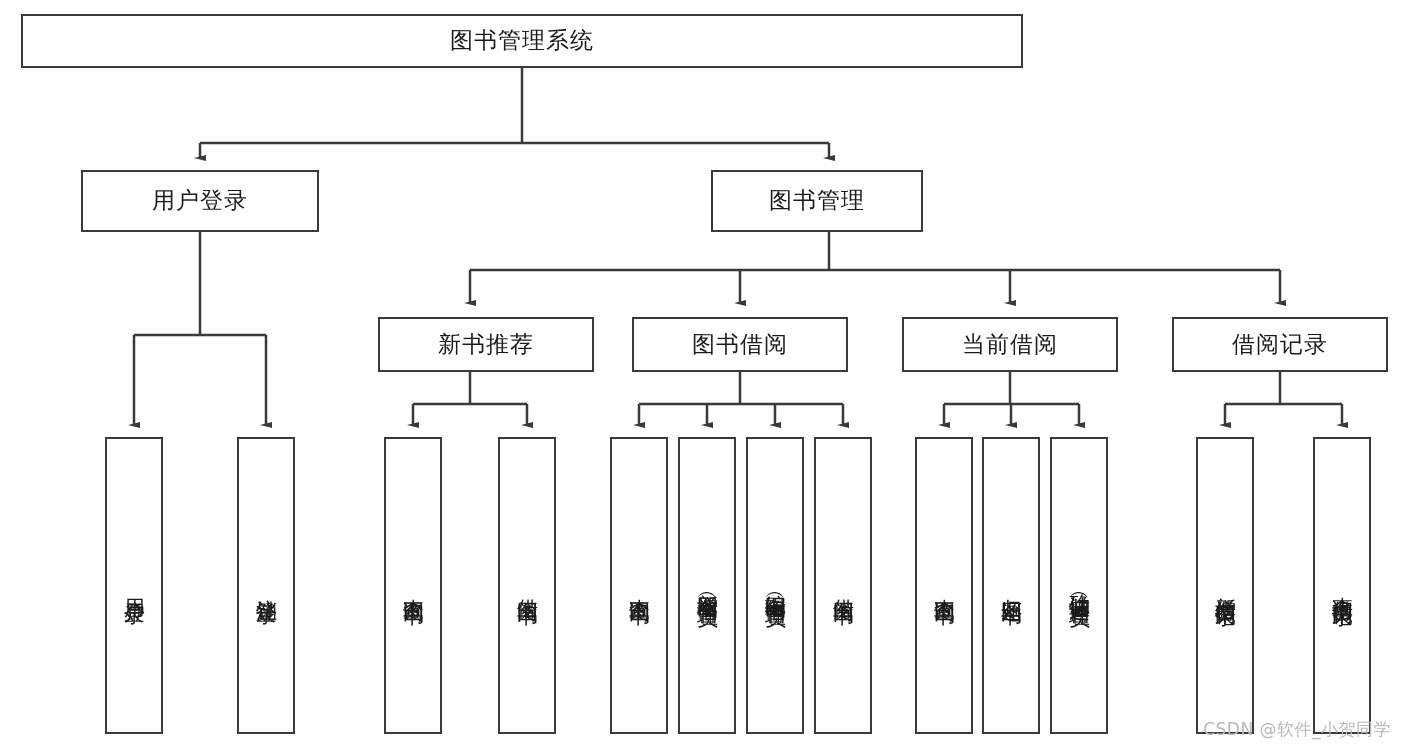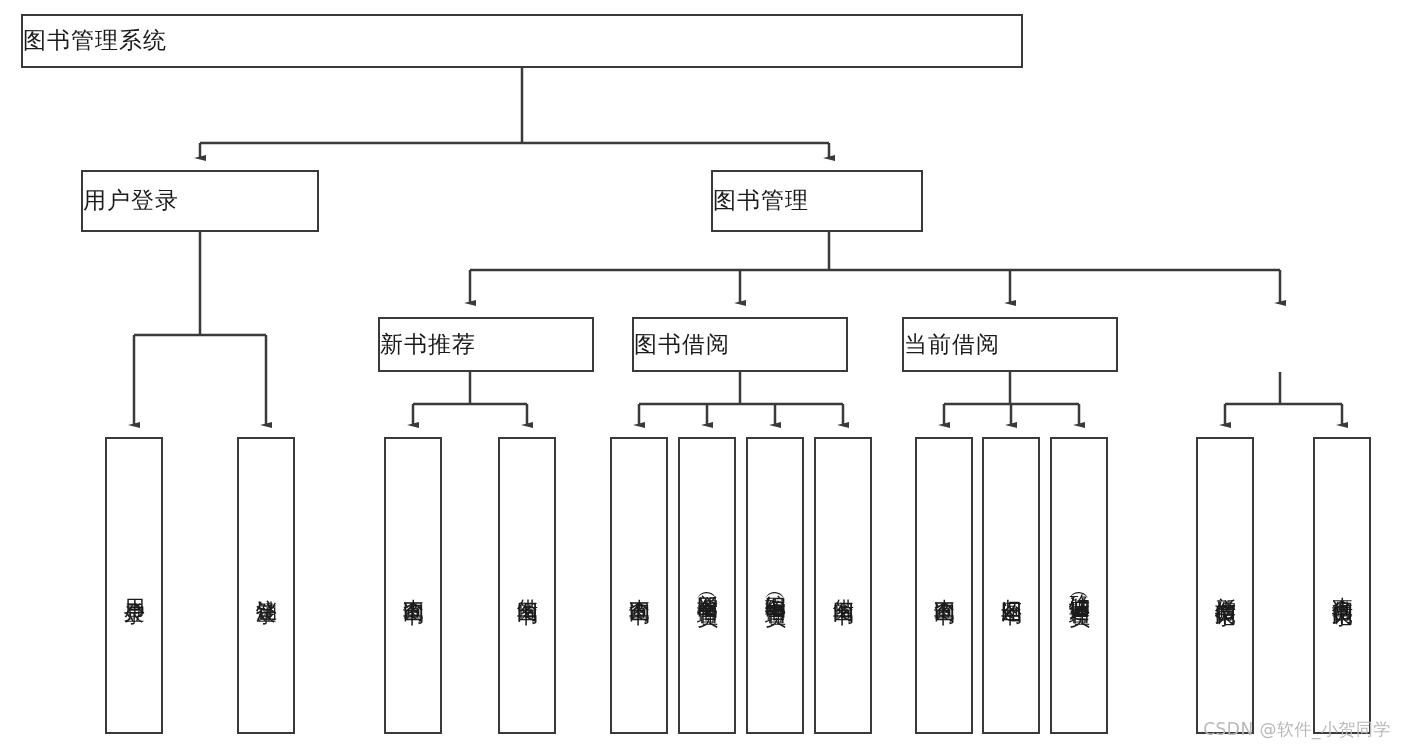--- a/index.html
+++ b/index.html
@@ -26,21 +26,21 @@
     height: 747px;
     pointer-events: none;
   }
   .node {
     position: absolute;
     box-sizing: border-box;
     background: #ffffff;
     border: 2.5px solid #3a3a3a;
     display: flex;
     align-items: center;
-    justify-content: flex-start;
+    justify-content: center;
     color: #1b1b1b;
     z-index: 2;
   }
   .node-h {
     font-size: 23px;
     line-height: 1.2;
     letter-spacing: 1px;
     white-space: nowrap;
   }
   .node-root {
@@ -147,20 +147,23 @@
   </div>
 
   <div class="node node-h" style="left:902px; top:317px; width:216px; height:55px;">
     <span>当前借阅</span>
   </div>
 
   <div class="node node-h" style="left:632px; top:317px; width:216px; height:55px;">
     <span>图书借阅</span>
   </div>
 
+  <div class="node node-h" style="left:1172px; top:317px; width:216px; height:55px;">
+    <span>借阅记录</span>
+  </div>
 
   <div class="node node-v" style="left:105px; top:437px; width:58px; height:297px;">
     <span>用户登录</span>
   </div>
   <div class="node node-v" style="left:237px; top:437px; width:58px; height:297px;">
     <span>注销登录</span>
   </div>
 
   <div class="node node-v" style="left:384px; top:437px; width:58px; height:297px;">
     <span>查询图书</span>

